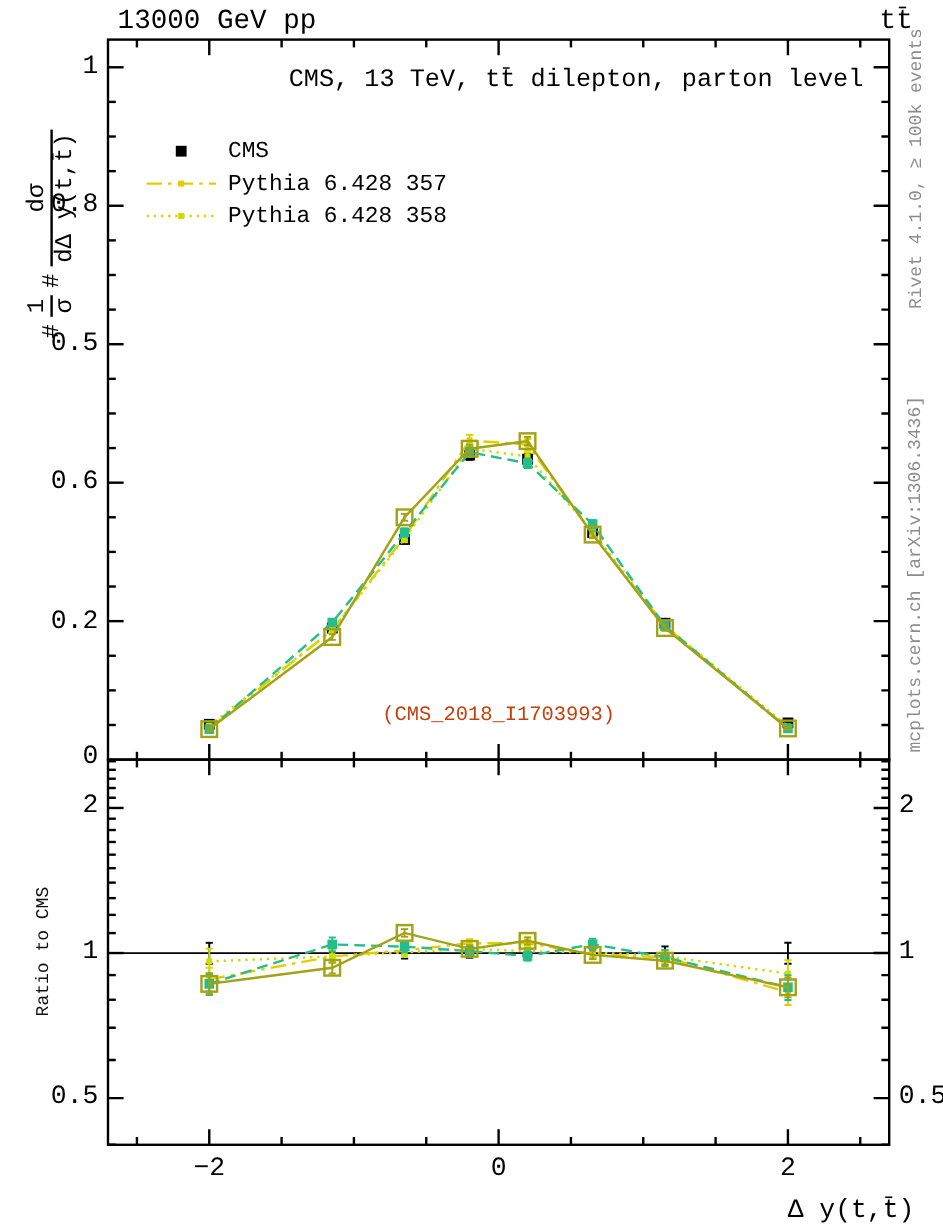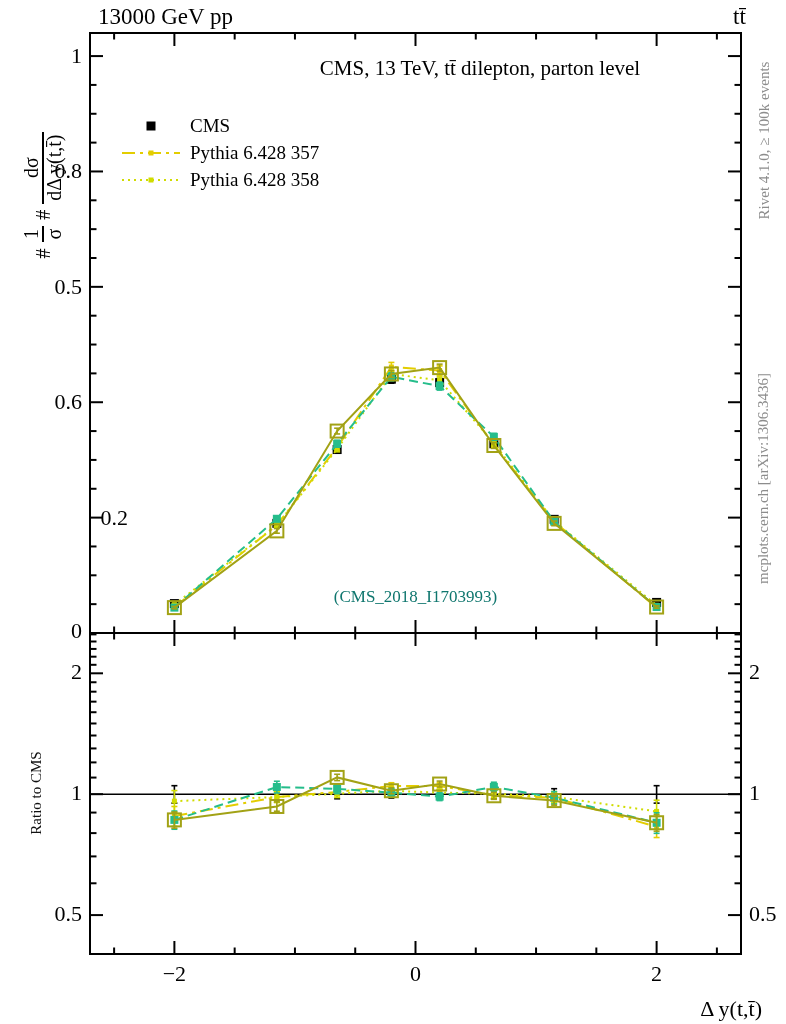--- a/index.html
+++ b/index.html
@@ -1,23 +1,23 @@
 <!DOCTYPE html>
 <html><head>
 <meta charset="utf-8">
 <style>
   html,body{margin:0;padding:0;background:#fff;}
   #canvas{position:relative;width:786px;height:1024px;background:#fff;overflow:hidden;
-          font-family:Liberation Serif, serif;color:#000;}
+          font-family:Liberation Mono, monospace;color:#000;}
   #plot-svg{position:absolute;left:0;top:0;}
   .abs{position:absolute;white-space:nowrap;}
   .title-left{left:98px;top:4px;font-size:23px;}
   .title-right{left:733px;top:4px;font-size:23px;}
   .panel-title{left:90px;top:56px;width:780px;text-align:center;font-size:21px;}
-  .watermark{left:90px;top:587px;width:651px;text-align:center;font-size:17px;color:#0f766e;}
+  .watermark{left:90px;top:587px;width:651px;text-align:center;font-size:17px;color:#c2410c;}
   .note{color:#8c8c8c;font-size:15px;text-align:center;transform:rotate(-90deg);}
   .note-rivet{left:644px;top:132px;width:240px;}
   .note-mcplots{left:608px;top:470px;width:310px;}
   .ratio-ylabel{left:-39px;top:785px;width:150px;height:16px;font-size:15px;text-align:center;
                 transform:rotate(-90deg);color:#111;}
   .xaxis-label{left:560px;top:996px;width:202px;text-align:right;font-size:22px;}
   .ylabel-main{left:-112px;top:153px;width:310px;height:84px;transform:rotate(-90deg);
                display:flex;align-items:center;justify-content:center;gap:6px;font-size:20px;}
   .frac{display:inline-block;text-align:center;vertical-align:middle;line-height:1.05;}
   .frac .num{display:block;border-bottom:2px solid #000;padding:0 3px;}
@@ -544,21 +544,21 @@
     </div>
     <div class="legend-row">
       <svg class="legend-sample">
           <line x1="0" y1="13" x2="58" y2="13" stroke="#d0dc00" stroke-width="2" stroke-dasharray="2 4"></line>
           <rect x="26.5" y="10.5" width="5" height="5" fill="#d0dc00"></rect>
         </svg>
       <span class="legend-label">Pythia 6.428 358</span>
     </div>
   </div>
 
-<div class="tick-label tl-right" style="top: 505.615px; padding-left: 46px;">0.2</div>
+<div class="tick-label tl-right" style="top: 505.615px;">0.2</div>
     <div class="tick-label tl-right" style="top: 390.231px;">0.6</div>
     <div class="tick-label tl-right" style="top: 274.846px;">0.5</div>
     <div class="tick-label tl-right" style="top: 159.462px;">0.8</div>
     <div class="tick-label tl-right" style="top: 44.0769px;">1</div>
     <div class="tick-label tl-right" style="top: 619px;">0</div>
     <div class="tick-label tl-right" style="top: 902.083px;">0.5</div>
     <div class="tick-label tl-left" style="top: 902.083px;">0.5</div>
     <div class="tick-label tl-right" style="top: 781.195px;">1</div>
     <div class="tick-label tl-left" style="top: 781.195px;">1</div>
     <div class="tick-label tl-right" style="top: 660.307px;">2</div>

